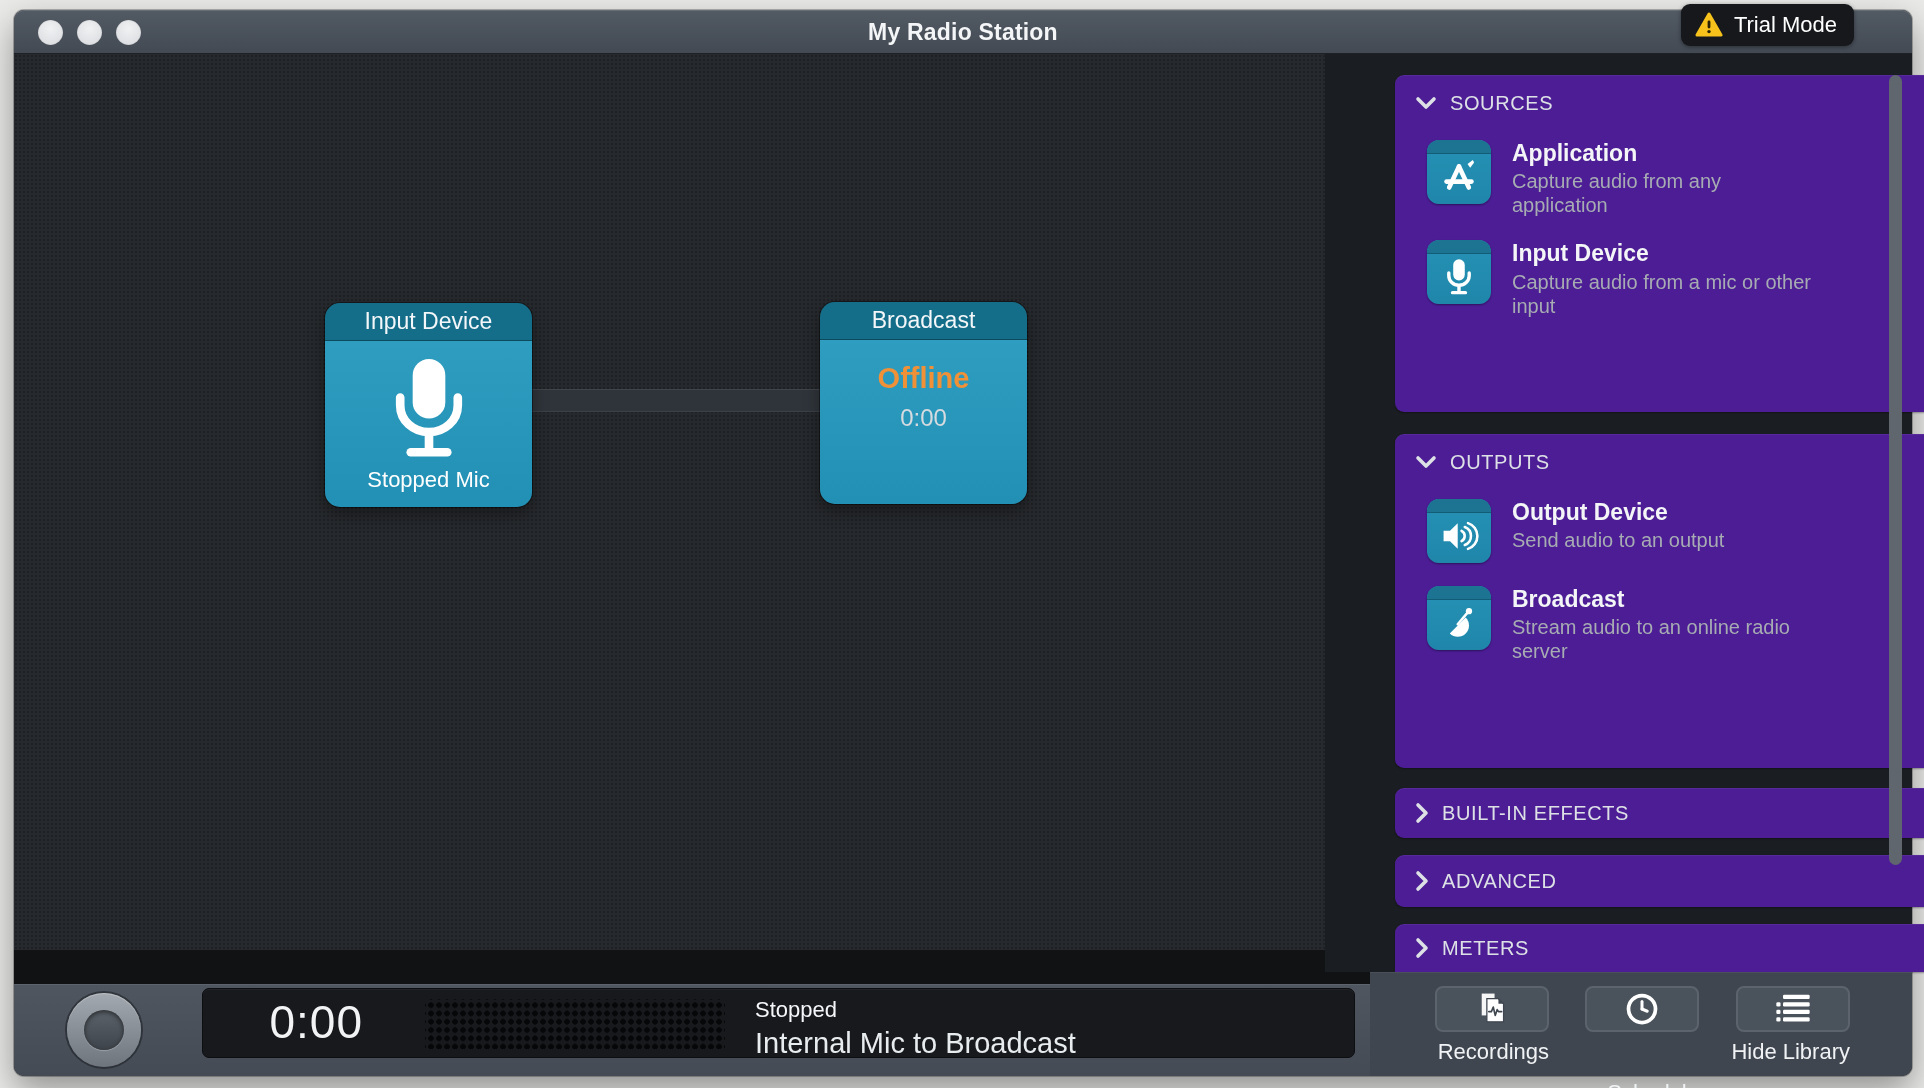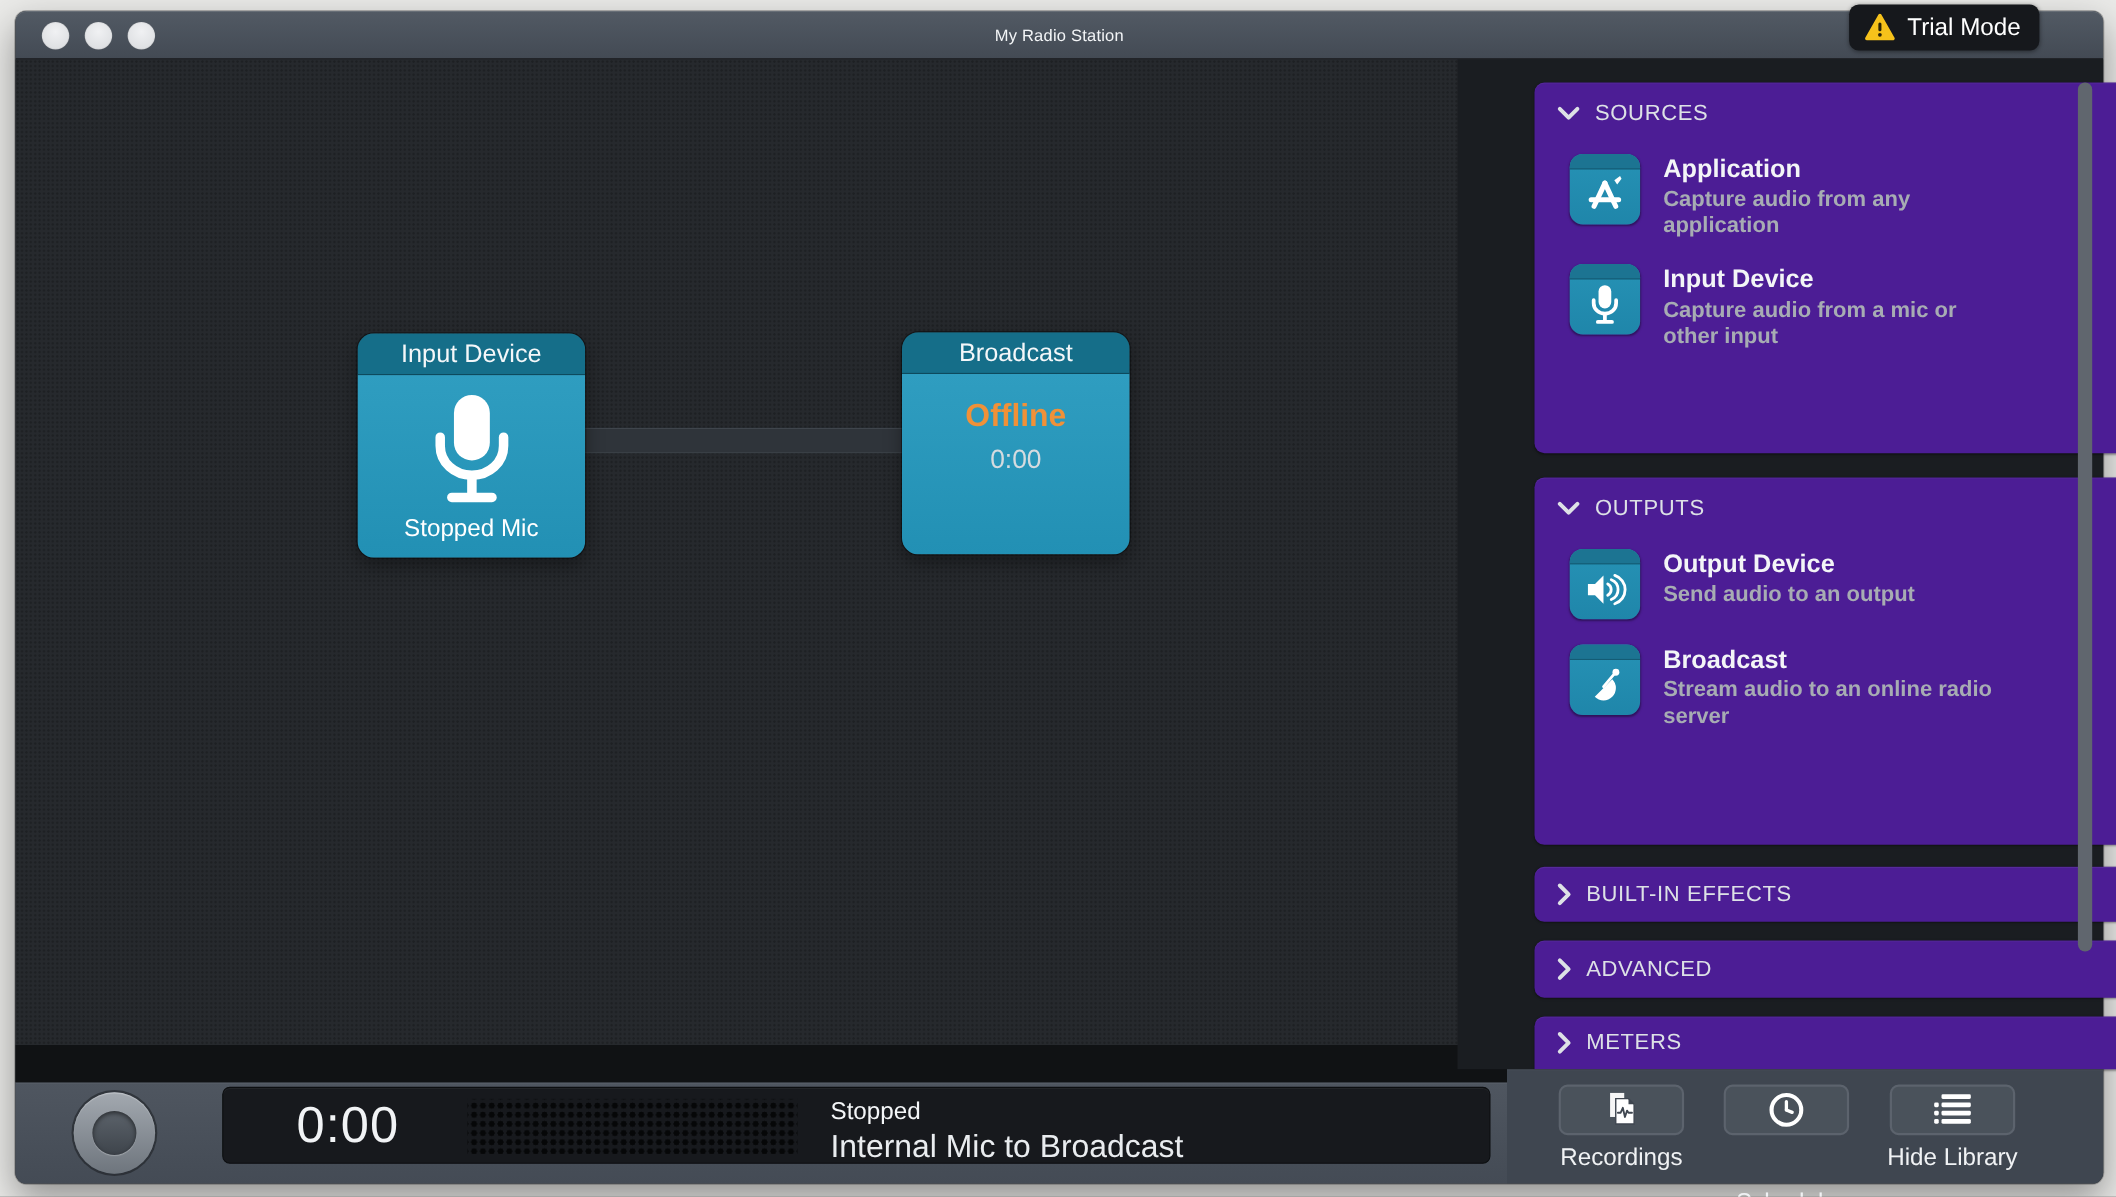--- a/index.html
+++ b/index.html
@@ -25,21 +25,21 @@
   }
   .traffic { position:absolute; top:10px; left:24px; display:flex; gap:14px; }
   .traffic span {
     width:25px; height:25px; border-radius:50%;
     background:radial-gradient(circle at 50% 35%, #f0f1f3, #d8dadd);
     box-shadow:inset 0 0 1px rgba(0,0,0,.35);
   }
   .window-title {
     position:absolute; left:0; right:0; top:0; height:44px;
     display:flex; align-items:center; justify-content:center;
-    color:#f3f5f7; font-size:15px; font-weight:400; letter-spacing:.2px;
+    color:#f3f5f7; font-size:23px; font-weight:700; letter-spacing:.2px;
   }
   .trial-badge {
     position:absolute; right:58px; top:-6px; height:42px;
     background:#16181c; border-radius:9px;
     display:flex; align-items:center; gap:11px; padding:0 17px 0 14px;
     box-shadow:0 1px 4px rgba(0,0,0,.4); z-index:30;
   }
   .trial-badge .label { color:#ffffff; font-size:22px; font-weight:500; }
   
   .canvas {
@@ -117,21 +117,21 @@
     background:linear-gradient(#2692b5,#1f86aa);
     position:relative; overflow:hidden;
     box-shadow:0 1px 2px rgba(0,0,0,.4);
     display:flex; align-items:center; justify-content:center; padding-top:10px;
   }
   .lib-icon::before {
     content:""; position:absolute; left:0; top:0; right:0; height:13px;
     background:#1c7492; border-bottom:1px solid #135c75;
   }
   .lib-text .title { color:#f3f5f7; font-size:23px; font-weight:600; line-height:1.15; }
-  .lib-text .desc  { color:#a7acb3; font-size:20px; font-weight:700; line-height:1.2;
+  .lib-text .desc  { color:#a7acb3; font-size:20px; font-weight:400; line-height:1.2;
                      max-width:300px; margin-top:3px; }
   .scroll-thumb {
     position:absolute; left:1875px; top:65px; width:13px; height:790px;
     background:#60666e; border-radius:7px; z-index:2;
   }
   
   .footer-left {
     position:absolute; left:0; top:974px; width:1356px; height:92px;
     background:linear-gradient(#4f5660,#444b55);
     border-radius:0 0 0 10px;
@@ -169,21 +169,21 @@
     background-size:8px 8.3px; background-position:2px 2px;
   }
   .status-line1 {
     position:absolute; left:552px; top:8px; color:#f4f6f8; font-size:22px; font-weight:500;
   }
   .status-line2 {
     position:absolute; left:552px; top:38px; color:#e9ecef; font-size:29px; font-weight:400;
   }
   .footer-btn-group {
     position:absolute; top:14px; width:150px;
-    display:flex; flex-direction:column; align-items:center;
+    display:flex; flex-direction:column; align-items:flex-end;
   }
   .fbg-recordings { left:29px; } .fbg-schedule { left:179px;gap:41px; } .fbg-library { left:330px; }
   .footer-btn {
     width:114px; height:46px; border-radius:8px;
     background:#4a525b; border:2px solid #5c636d;
     display:flex; align-items:center; justify-content:center;
   }
   .footer-btn-label { margin-top:7px; color:#f0f2f4; font-size:22px; font-weight:400; white-space:nowrap; }
   svg { display:block; }
 </style>

